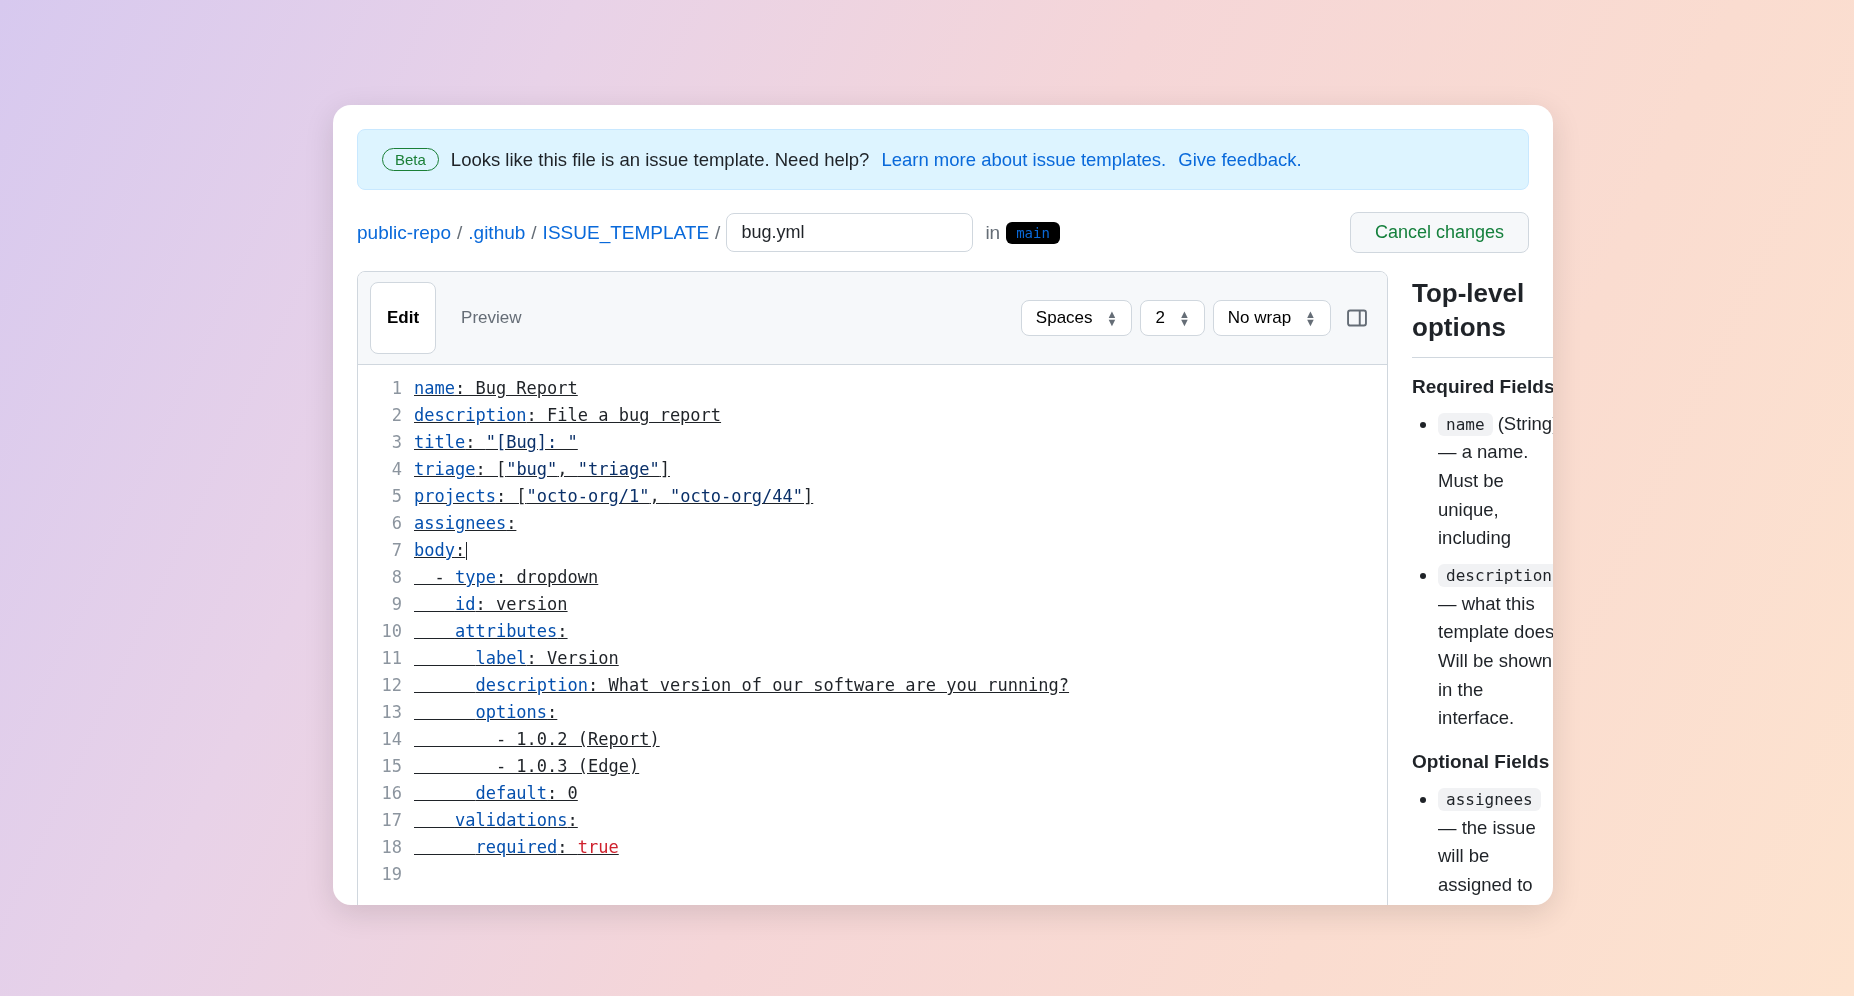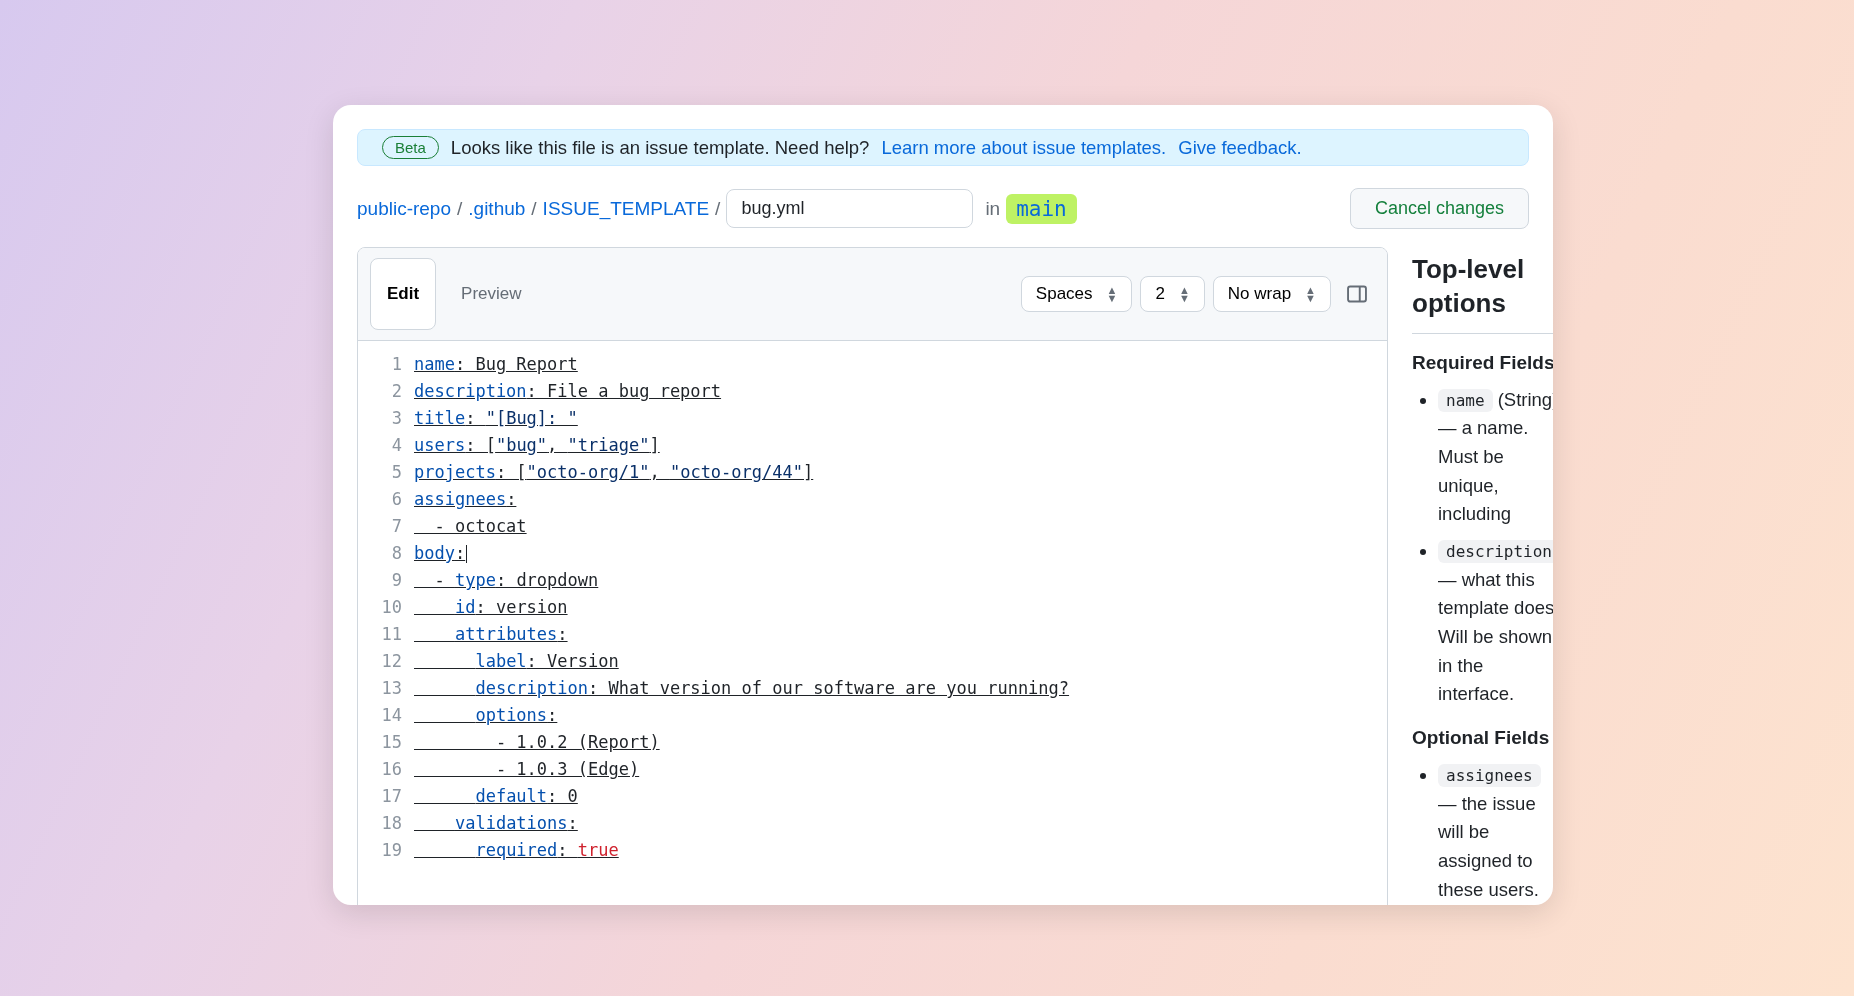--- a/index.html
+++ b/index.html
@@ -20,21 +20,21 @@
   background: #fff;
   border-radius: 18px;
   box-shadow: 0 8px 30px rgba(0,0,0,0.12);
   overflow: hidden;
 }
 .banner {
   margin: 24px 24px 14px 24px;
   background: #ddf4ff;
   border: 1px solid #c8e8ff;
   border-radius: 8px;
-  padding: 6px 24px;
+  padding: 18px 24px;
   display: flex;
   align-items: center;
   gap: 12px;
   font-size: 18.5px;
   color: #1f2328;
 }
 .beta-badge {
   border: 1.5px solid #1a7f37;
   color: #1a7f37;
   border-radius: 24px;
@@ -56,26 +56,26 @@
   border: 1px solid #d0d7de;
   border-radius: 8px;
   padding: 8px 14px;
   font-size: 18px;
   width: 247px;
   color: #1f2328;
   font-family: Liberation Sans, sans-serif;
 }
 .in-label { color: #656d76; margin-left: 6px; }
 .branch-badge {
-  background: #bef264;
+  background: #000000;
   color: #0969da;
   border-radius: 6px;
   padding: 3px 10px;
   font-family: ui-monospace, "SFMono-Regular", monospace;
-  font-size: 21px;
+  font-size: 14px;
 }
 .cancel-btn {
   margin-left: auto;
   border: 1px solid #d0d7de;
   background: #f6f8fa;
   border-radius: 8px;
   padding: 9px 24px;
   font-size: 18px;
   color: #15803d;
   cursor: pointer;
@@ -265,24 +265,23 @@
             <div>15</div>
             <div>16</div>
             <div>17</div>
             <div>18</div>
             <div>19</div>
           </div>
         <div class="code" id="code">
             <div class="line"><span class="k">name</span><span>: Bug Report</span></div>
             <div class="line"><span class="k">description</span><span>: File a bug report</span></div>
             <div class="line"><span class="k">title</span><span>: </span><span class="s">"[Bug]: "</span></div>
-            <div class="line"><span class="k">users</span><span>: [</span><span class="s">"bug"</span><span>, </span><span class="s">"triage"</span><span>]</span></div>
+            <div class="line"><span class="k">triage</span><span>: [</span><span class="s">"bug"</span><span>, </span><span class="s">"triage"</span><span>]</span></div>
             <div class="line"><span class="k">projects</span><span>: [</span><span class="s">"octo-org/1"</span><span>, </span><span class="s">"octo-org/44"</span><span>]</span></div>
             <div class="line"><span class="k">assignees</span><span>:</span></div>
-            <div class="line"><span>  - octocat</span></div>
             <div class="line"><span class="k">body</span><span>:</span><span class="cursor"></span></div>
             <div class="line"><span>  - </span><span class="k">type</span><span>: dropdown</span></div>
             <div class="line"><span>    </span><span class="k">id</span><span>: version</span></div>
             <div class="line"><span>    </span><span class="k">attributes</span><span>:</span></div>
             <div class="line"><span>      </span><span class="k">label</span><span>: Version</span></div>
             <div class="line"><span>      </span><span class="k">description</span><span>: What version of our software are you running?</span></div>
             <div class="line"><span>      </span><span class="k">options</span><span>:</span></div>
             <div class="line"><span>        - 1.0.2 (Report)</span></div>
             <div class="line"><span>        - 1.0.3 (Edge)</span></div>
             <div class="line"><span>      </span><span class="k">default</span><span>: 0</span></div>

